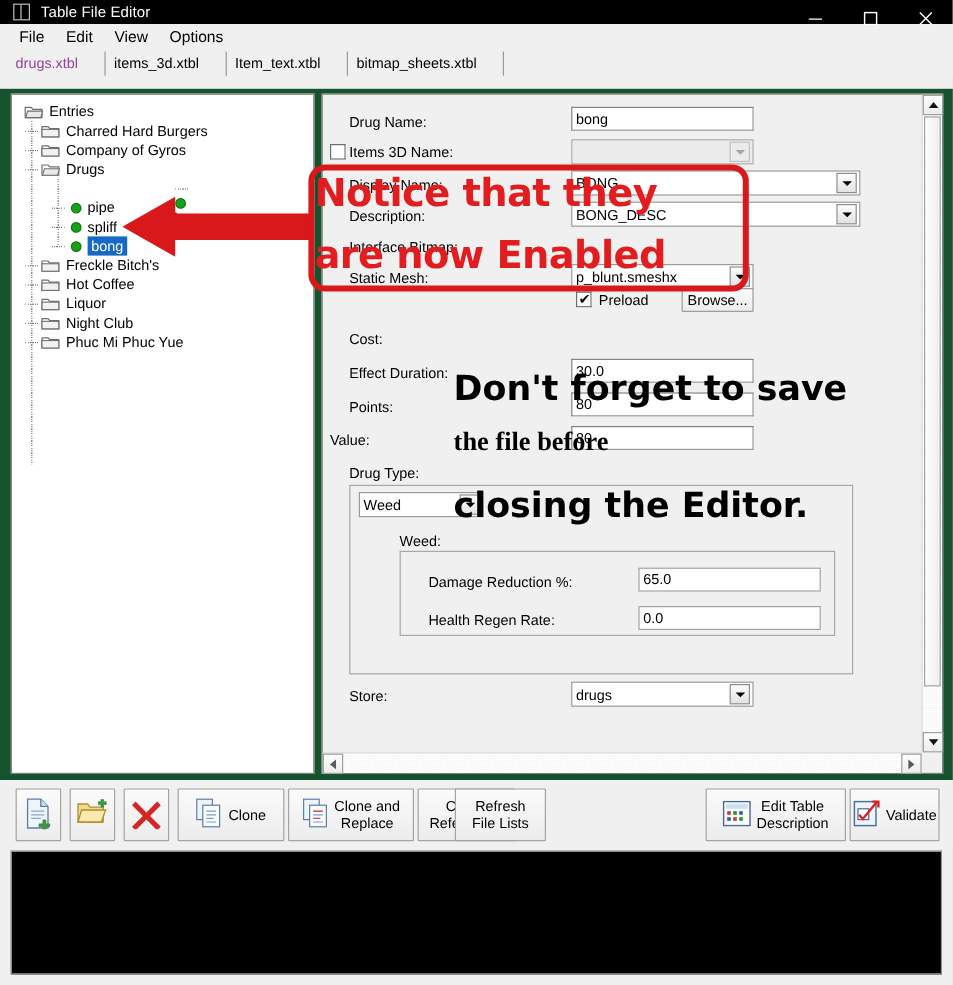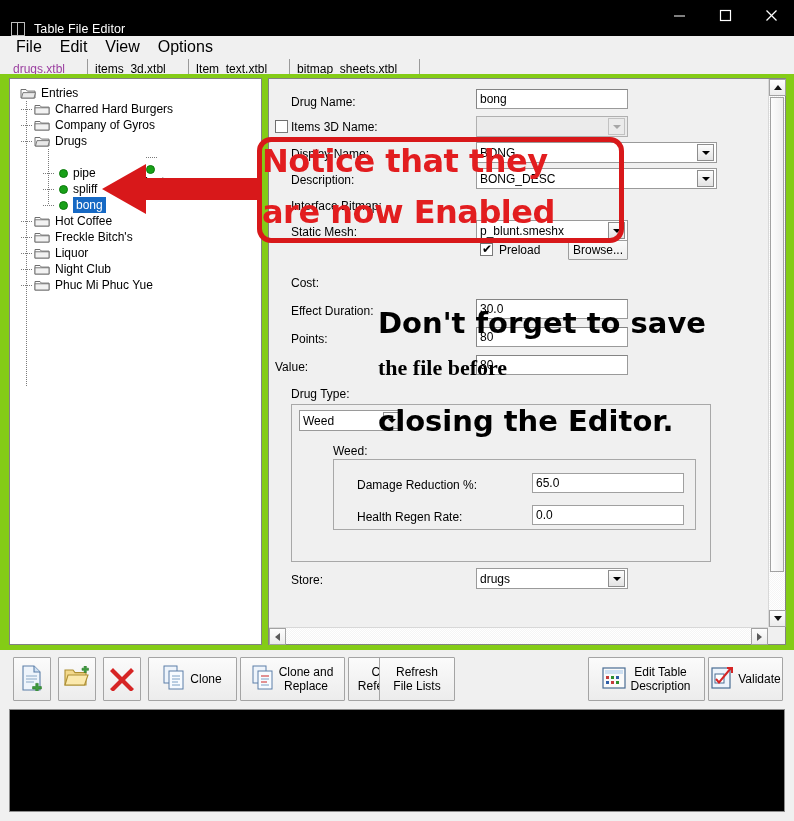--- a/index.html
+++ b/index.html
@@ -6,63 +6,63 @@
   html, body {
     margin: 0; padding: 0;
     width: 794px; height: 821px;
     background: #f0f0f0;
     font-family: "Liberation Sans", sans-serif;
     overflow: hidden;
   }
 
   
   .titlebar {
-    height: 36px; background: #000000; color: #ffffff;
-    display: flex; align-items: flex-end; position: relative;
+    height: 20px; background: #000000; color: #ffffff;
+    display: flex; align-items: center; position: relative;
   }
   .titlebar .app-icon {
     width: 14px; height: 14px; margin-left: 11px; margin-right: 9px;
     border: 1px solid #bdbdbd; position: relative; flex: none;
   }
   .titlebar .app-icon:after {
     content:""; position:absolute; left:5px; top:0; bottom:0; width:1px; background:#bdbdbd;
   }
   .titlebar .title { font-size: 12.5px; letter-spacing: .1px; }
   .wincontrols { position: absolute; right: 0; top: 0; height: 30px; display: flex; }
   .wincontrols div {
     width: 46px; height: 30px; display: flex; align-items: center; justify-content: center;
     color: #ffffff; font-size: 13px; line-height: 1;
   }
   .wincontrols svg { display:block; }
 
   
   .menubar {
     height: 21px; background: #f0f0f0; display: flex; align-items: center;
-    padding-left: 8px; font-size: 16px; color: #000;
+    padding-left: 8px; font-size: 13px; color: #000;
   }
   .menubar span { padding: 2px 10px 2px 8px; }
 
   
   .tabstrip {
     height: 23px; background: #f0f0f0; display: flex; align-items: flex-end;
     padding-left: 6px; font-size: 12px; position: relative;
   }
   .tabstrip:after{
     content:""; position:absolute; left:0; right:0; bottom:0; height:1px; background:#f0f0f0;
   }
   .tab {
     padding: 2px 22px 3px 7px; border-right: 1px solid #9a9a9a; color: #000;
     line-height: 16px; white-space: nowrap;
   }
   .tab.active { color: #9b3fa0; }
 
   
   .main {
     position: absolute; left: 0; top: 74px; width: 794px; height: 576px;
-    background: #84cc16;
+    background: #14532d;
   }
   .tree-panel {
     position: absolute; left: 9px; top: 4px; width: 253px; height: 567px;
     background: #ffffff; border: 1px solid #828282;
     overflow: hidden;
   }
   .tree { padding: 6px 0 0 6px; font-size: 12px; color: #000; }
   .tnode { display: flex; align-items: center; height: 16px; position: relative; }
   .tnode .lbl { white-space: nowrap; line-height: 16px; }
   .tnode .lbl.sel { background: #1669c4; color: #fff; padding: 0 3px; }
@@ -324,31 +324,31 @@
         </div>
 
         <div class="tnode" style="padding-left:4px;">
           <span class="dashes"></span>
           <span class="folder">
             <svg width="17" height="13" viewBox="0 0 17 13">
                 <path d="M1 2.5h5l1.4 1.6H15V11H1z" fill="#fcfcfc" stroke="#6f6f6f" stroke-width="1"></path>
                 <rect x="1" y="4.8" width="14" height="6.2" fill="#f2f2f2" stroke="#6f6f6f" stroke-width=".9"></rect>
               </svg>
           </span>
-          <span class="lbl">Hot Coffee</span>
+          <span class="lbl">Freckle Bitch's</span>
         </div>
         <div class="tnode" style="padding-left:4px;">
           <span class="dashes"></span>
           <span class="folder">
             <svg width="17" height="13" viewBox="0 0 17 13">
                 <path d="M1 2.5h5l1.4 1.6H15V11H1z" fill="#fcfcfc" stroke="#6f6f6f" stroke-width="1"></path>
                 <rect x="1" y="4.8" width="14" height="6.2" fill="#f2f2f2" stroke="#6f6f6f" stroke-width=".9"></rect>
               </svg>
           </span>
-          <span class="lbl">Freckle Bitch's</span>
+          <span class="lbl">Hot Coffee</span>
         </div>
         <div class="tnode" style="padding-left:4px;">
           <span class="dashes"></span>
           <span class="folder">
             <svg width="17" height="13" viewBox="0 0 17 13">
                 <path d="M1 2.5h5l1.4 1.6H15V11H1z" fill="#fcfcfc" stroke="#6f6f6f" stroke-width="1"></path>
                 <rect x="1" y="4.8" width="14" height="6.2" fill="#f2f2f2" stroke="#6f6f6f" stroke-width=".9"></rect>
               </svg>
           </span>
           <span class="lbl">Liquor</span>

